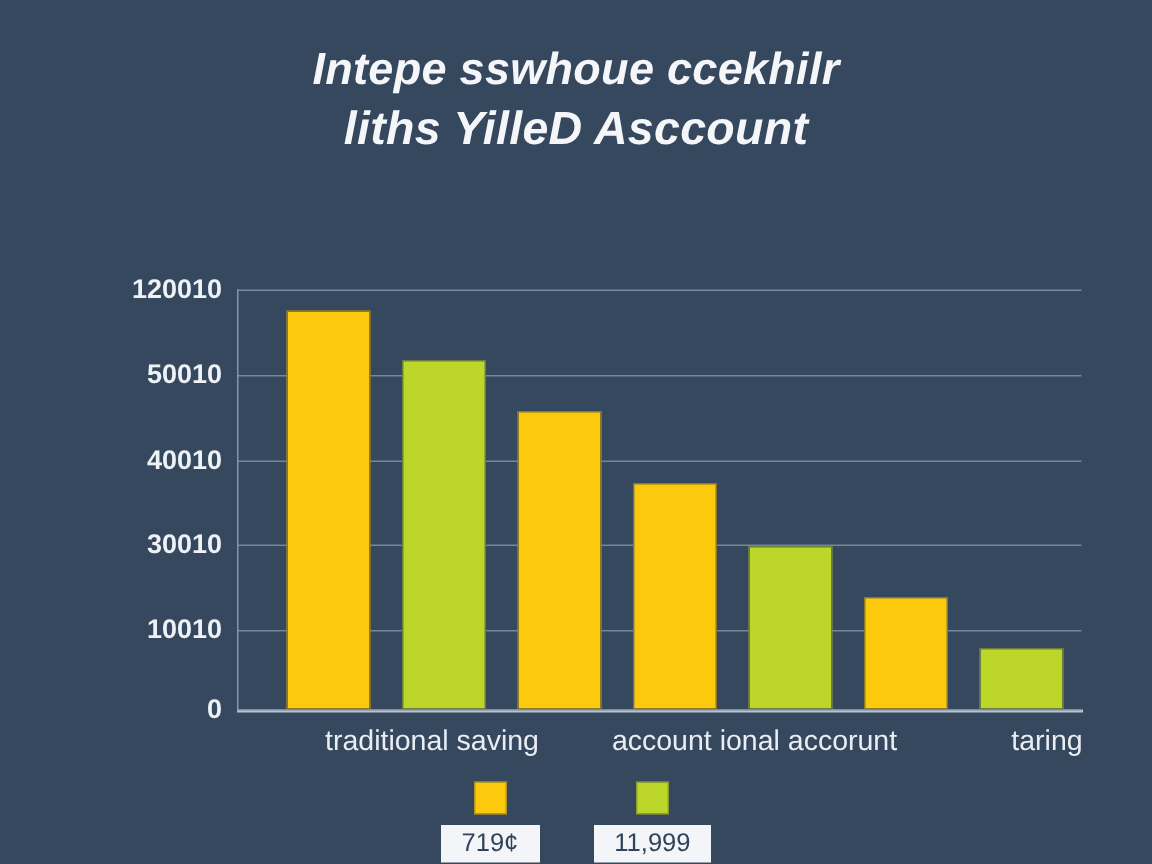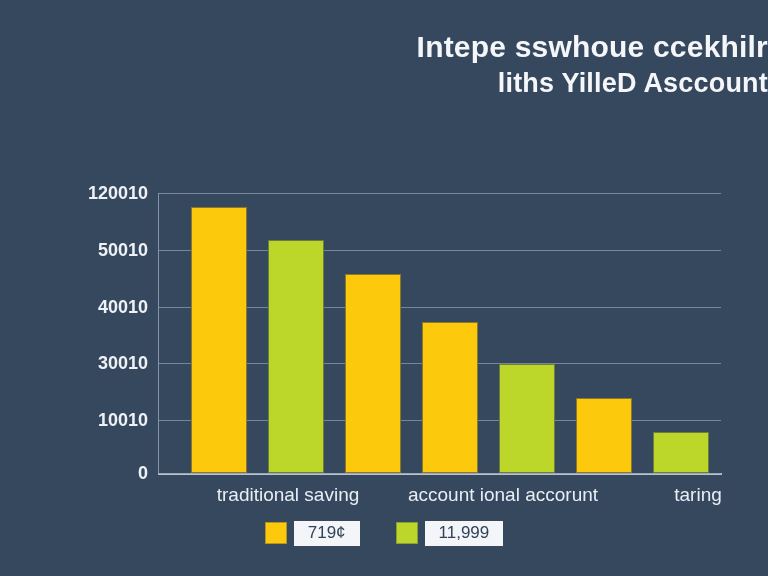--- a/index.html
+++ b/index.html
@@ -20,34 +20,35 @@
     height: 576px;
     background: #36485e;
     box-sizing: border-box;
   }
   
   .title-block {
     position: absolute;
     left: 0;
     top: 28px;
     width: 768px;
-    text-align: right;
+    text-align: center;
     color: #f2f5f8;
     font-weight: bold;
     letter-spacing: 0.2px;
     line-height: 1.28;
+    font-style: italic;
   }
   .title-line {
     display: block;
     font-size: 30px;
     font-weight: bold;
     color: #f4f6f9;
   }
   .title-line.line2 {
-    font-size: 27px;
+    font-size: 31px;
   }
   
   .plot-wrap {
     position: absolute;
     left: 0;
     top: 0;
     width: 768px;
     height: 576px;
     margin-left: 28px;
   }
@@ -134,20 +135,21 @@
     width: 768px;
     display: flex;
     justify-content: center;
     align-items: center;
     gap: 36px;
   }
   .legend-item {
     display: flex;
     align-items: center;
     gap: 7px;
+    flex-direction: column;
   }
   .legend-swatch {
     width: 22px;
     height: 22px;
     border: 1px solid rgba(40, 55, 72, 0.35);
     box-sizing: border-box;
   }
   .legend-label {
     display: inline-block;
     background: #f3f5f8;

